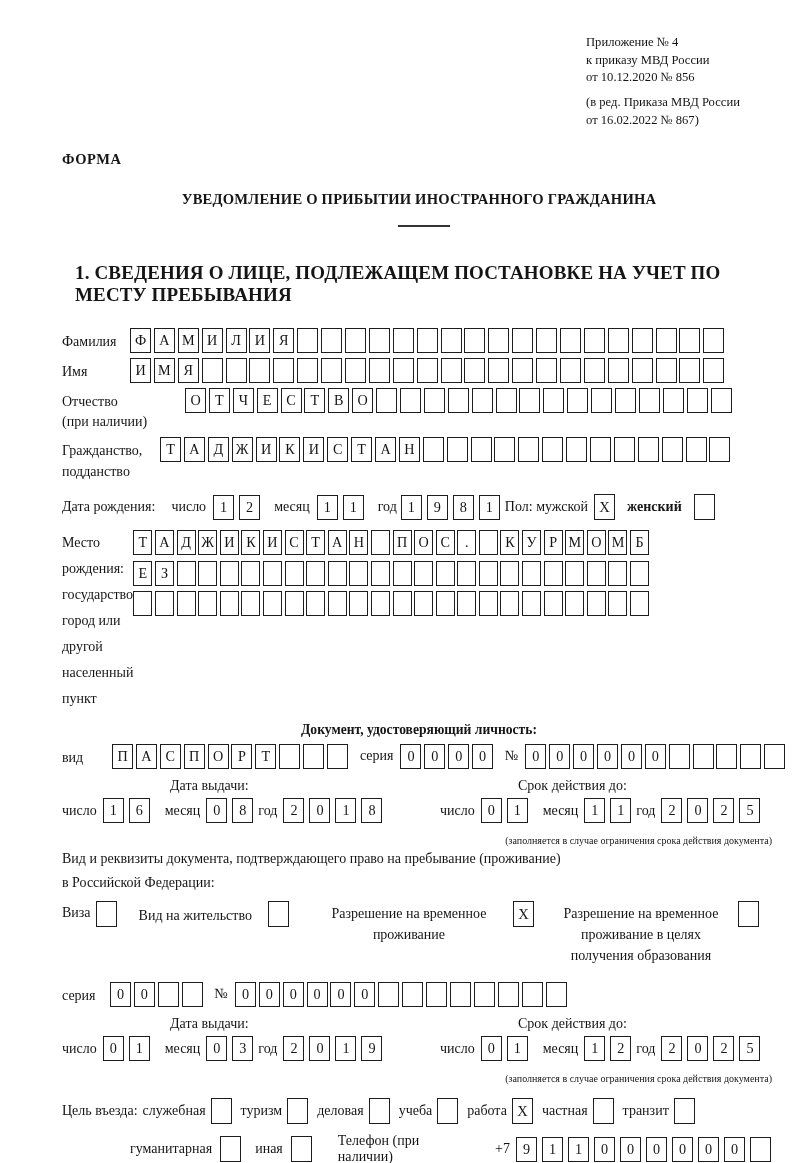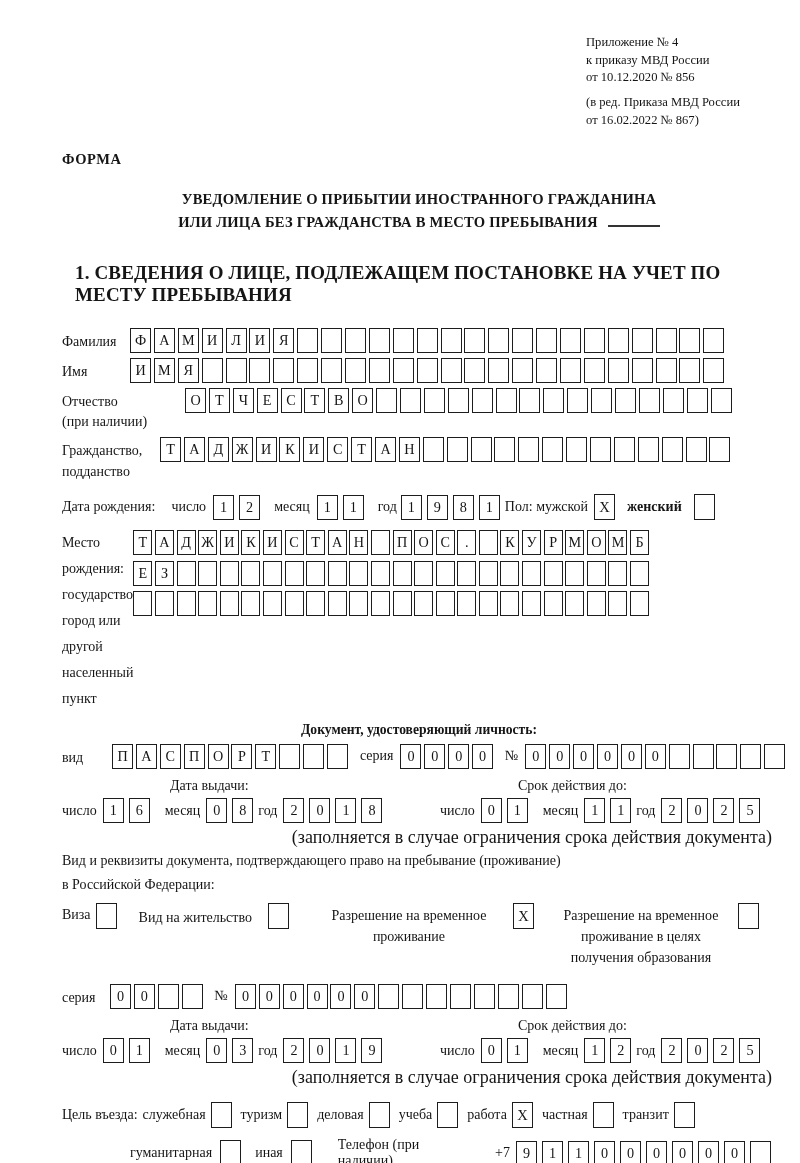--- a/index.html
+++ b/index.html
@@ -42,21 +42,21 @@
 
   
   .dates{display:flex;margin-top:9px;font-size:14px;}
   .dcol.left{width:378px;flex:none;}
   .dcol.right{flex:1;}
   .dhead{font-size:14px;margin-bottom:4px;}
   .dh-left{padding-left:108px;}
   .dh-right{padding-left:78px;}
   .dline{display:flex;align-items:center;}
   .dline .dlab{padding-right:6px;}
-  .vnote{text-align:right;font-size:18px;margin-top:4px;padding-right:4px;}
+  .vnote{text-align:right;font-size:10px;margin-top:12px;padding-right:4px;}
 
   
   .permit-line{font-size:14px;margin-top:2px;line-height:1.5;}
   .permit-opts{display:flex;margin-top:8px;font-size:14px;align-items:flex-start;}
   .popt{display:flex;align-items:flex-start;}
   .popt .plabel{padding-top:4px;}
   .popt .plabel.ctr{text-align:center;line-height:1.5;padding-top:2px;}
   .pw190{width:196px;}
   .pw186{width:186px;}
 
@@ -77,21 +77,21 @@
     <div>от 10.12.2020 № 856</div>
     <div class="grp2">
       <div>(в ред. Приказа МВД России</div>
       <div>от 16.02.2022 № 867)</div>
     </div>
   </div>
   <div class="forma">ФОРМА</div>
 
   <div class="title">
     <div>УВЕДОМЛЕНИЕ О ПРИБЫТИИ ИНОСТРАННОГО ГРАЖДАНИНА</div>
-    <div><span>ИЛИ ЛИЦА БЕЗ ГРАЖДАНСТВА В МЕСТО ПРЕБЫВАНИЯ</span><span class="blank"></span></div>
+    <div><span class="blank"></span></div>
   </div>
 
   <div class="section">1. СВЕДЕНИЯ О ЛИЦЕ, ПОДЛЕЖАЩЕМ ПОСТАНОВКЕ НА УЧЕТ ПО МЕСТУ ПРЕБЫВАНИЯ</div>
 
   <div class="frow" style="margin-top:22px;">
     <span class="flabel w68">Фамилия</span>
     <span class="boxes">
         <span class="box">Ф</span>
         <span class="box">А</span>
         <span class="box">М</span>

